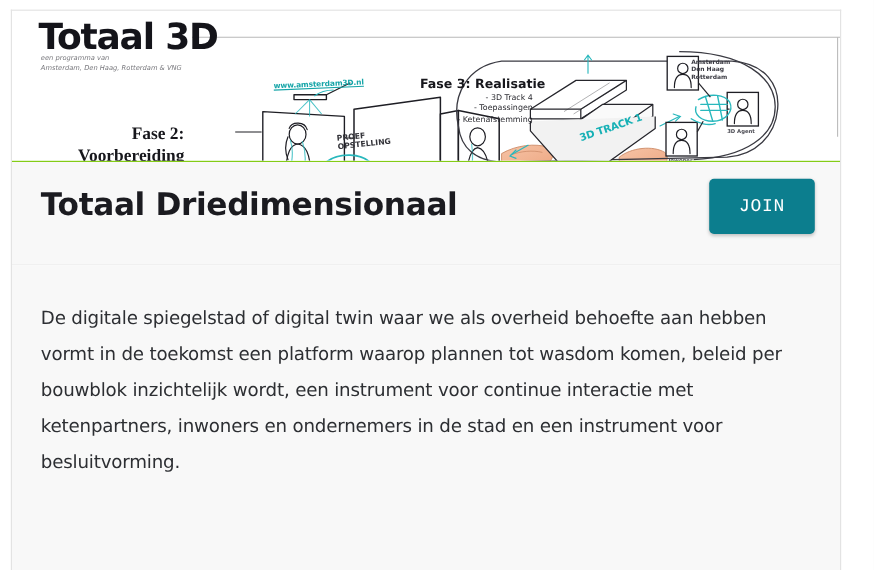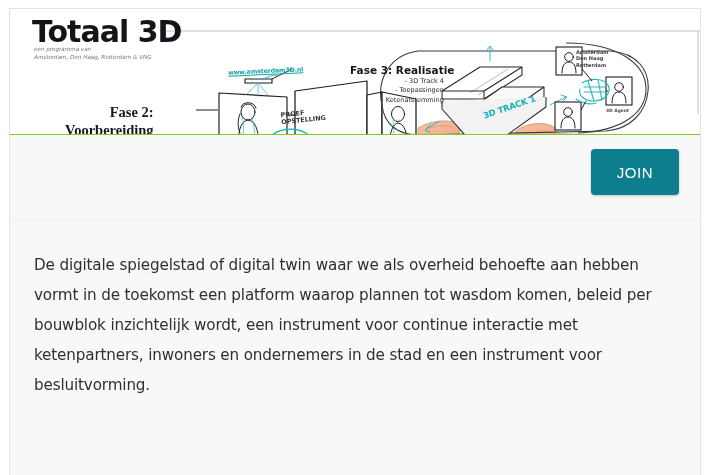--- a/index.html
+++ b/index.html
@@ -201,21 +201,21 @@
   .join-button {
     position: absolute;
     right: 21px;
     top: 14px;
     width: 88px;
     height: 46px;
     background: #0c7e8e;
     border: none;
     border-radius: 4px;
     color: #ffffff;
-    font-family: Liberation Sans, sans-serif;
+    font-family: Liberation Mono, monospace;
     font-size: 15px;
     letter-spacing: 0.6px;
     cursor: pointer;
     box-shadow: 0 1px 3px rgba(0,0,0,0.22);
     padding: 0;
   }
 
   
   .body-area {
     position: relative;
@@ -411,20 +411,21 @@
         <span>Amsterdam</span>
         <span>Den Haag</span>
         <span>Rotterdam</span>
       </div>
 
       <div class="mini-cap cap-a">3D Agent</div>
       <div class="mini-cap cap-b">Inwoner</div>
     </div>
 
     <div class="title-row">
+      <div class="page-title">Totaal Driedimensionaal</div>
       <button class="join-button">JOIN</button>
     </div>
 
     <div class="body-area">
       <p class="para second">De digitale spiegelstad of digital twin waar we als overheid behoefte aan hebben vormt in de toekomst een platform waarop plannen tot wasdom komen, beleid per bouwblok inzichtelijk wordt, een instrument voor continue interactie met ketenpartners, inwoners en ondernemers in de stad en een instrument voor besluitvorming.</p>
     </div>
 
   </div>
 </div>
 

